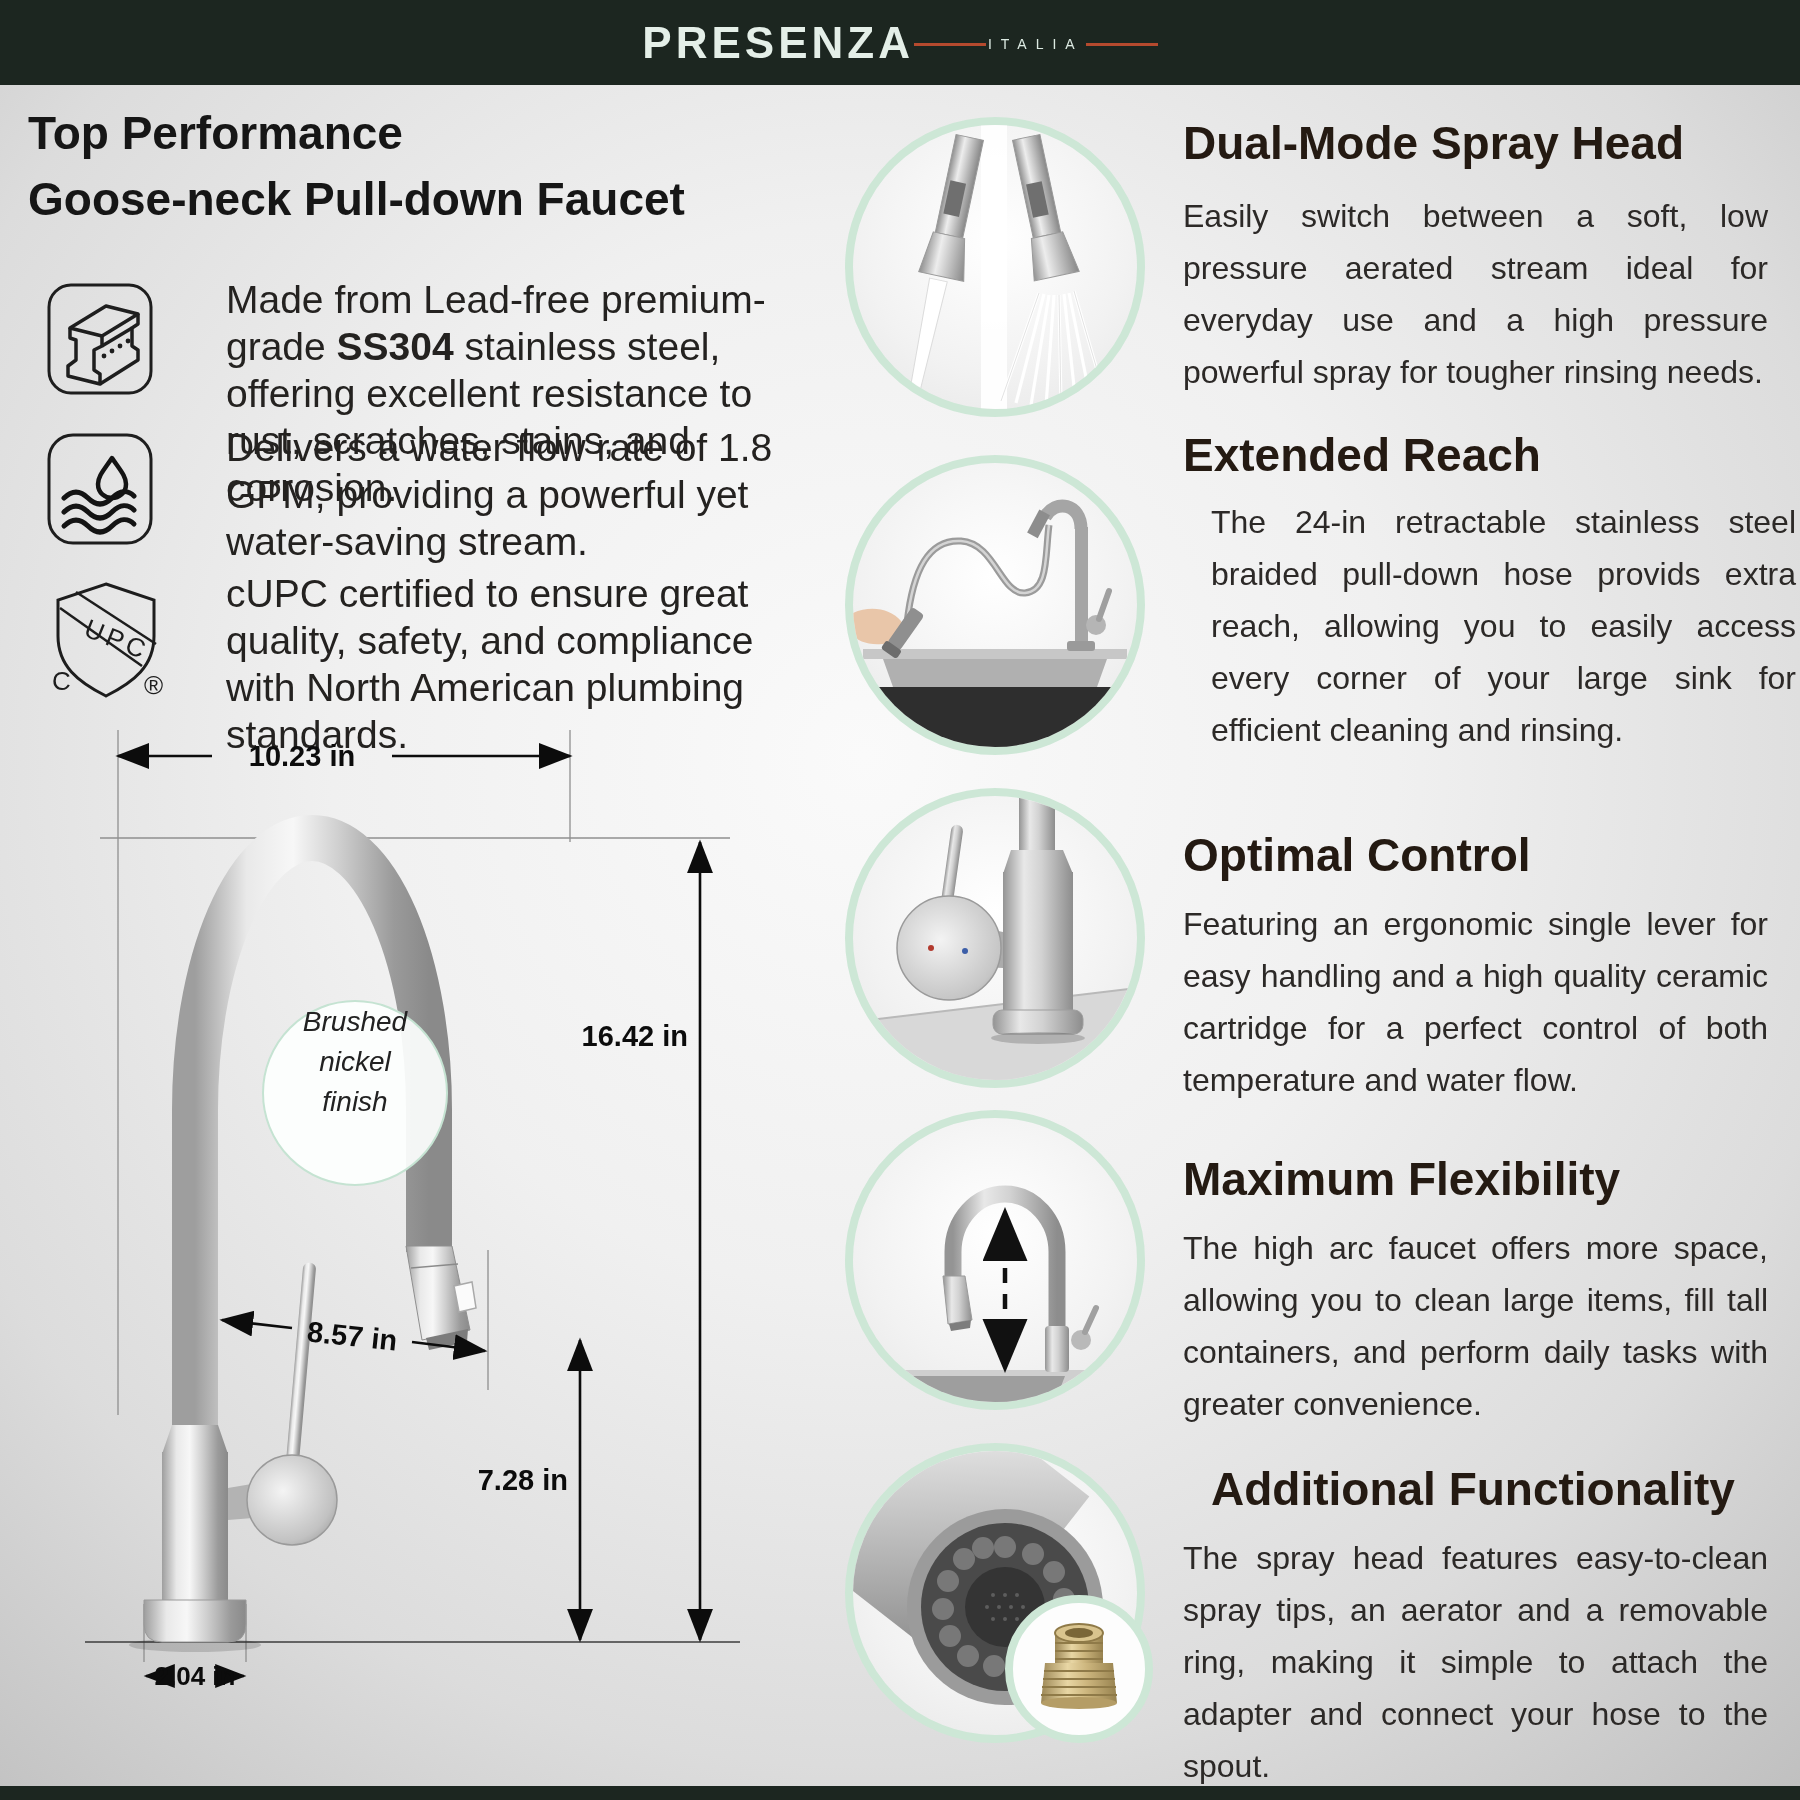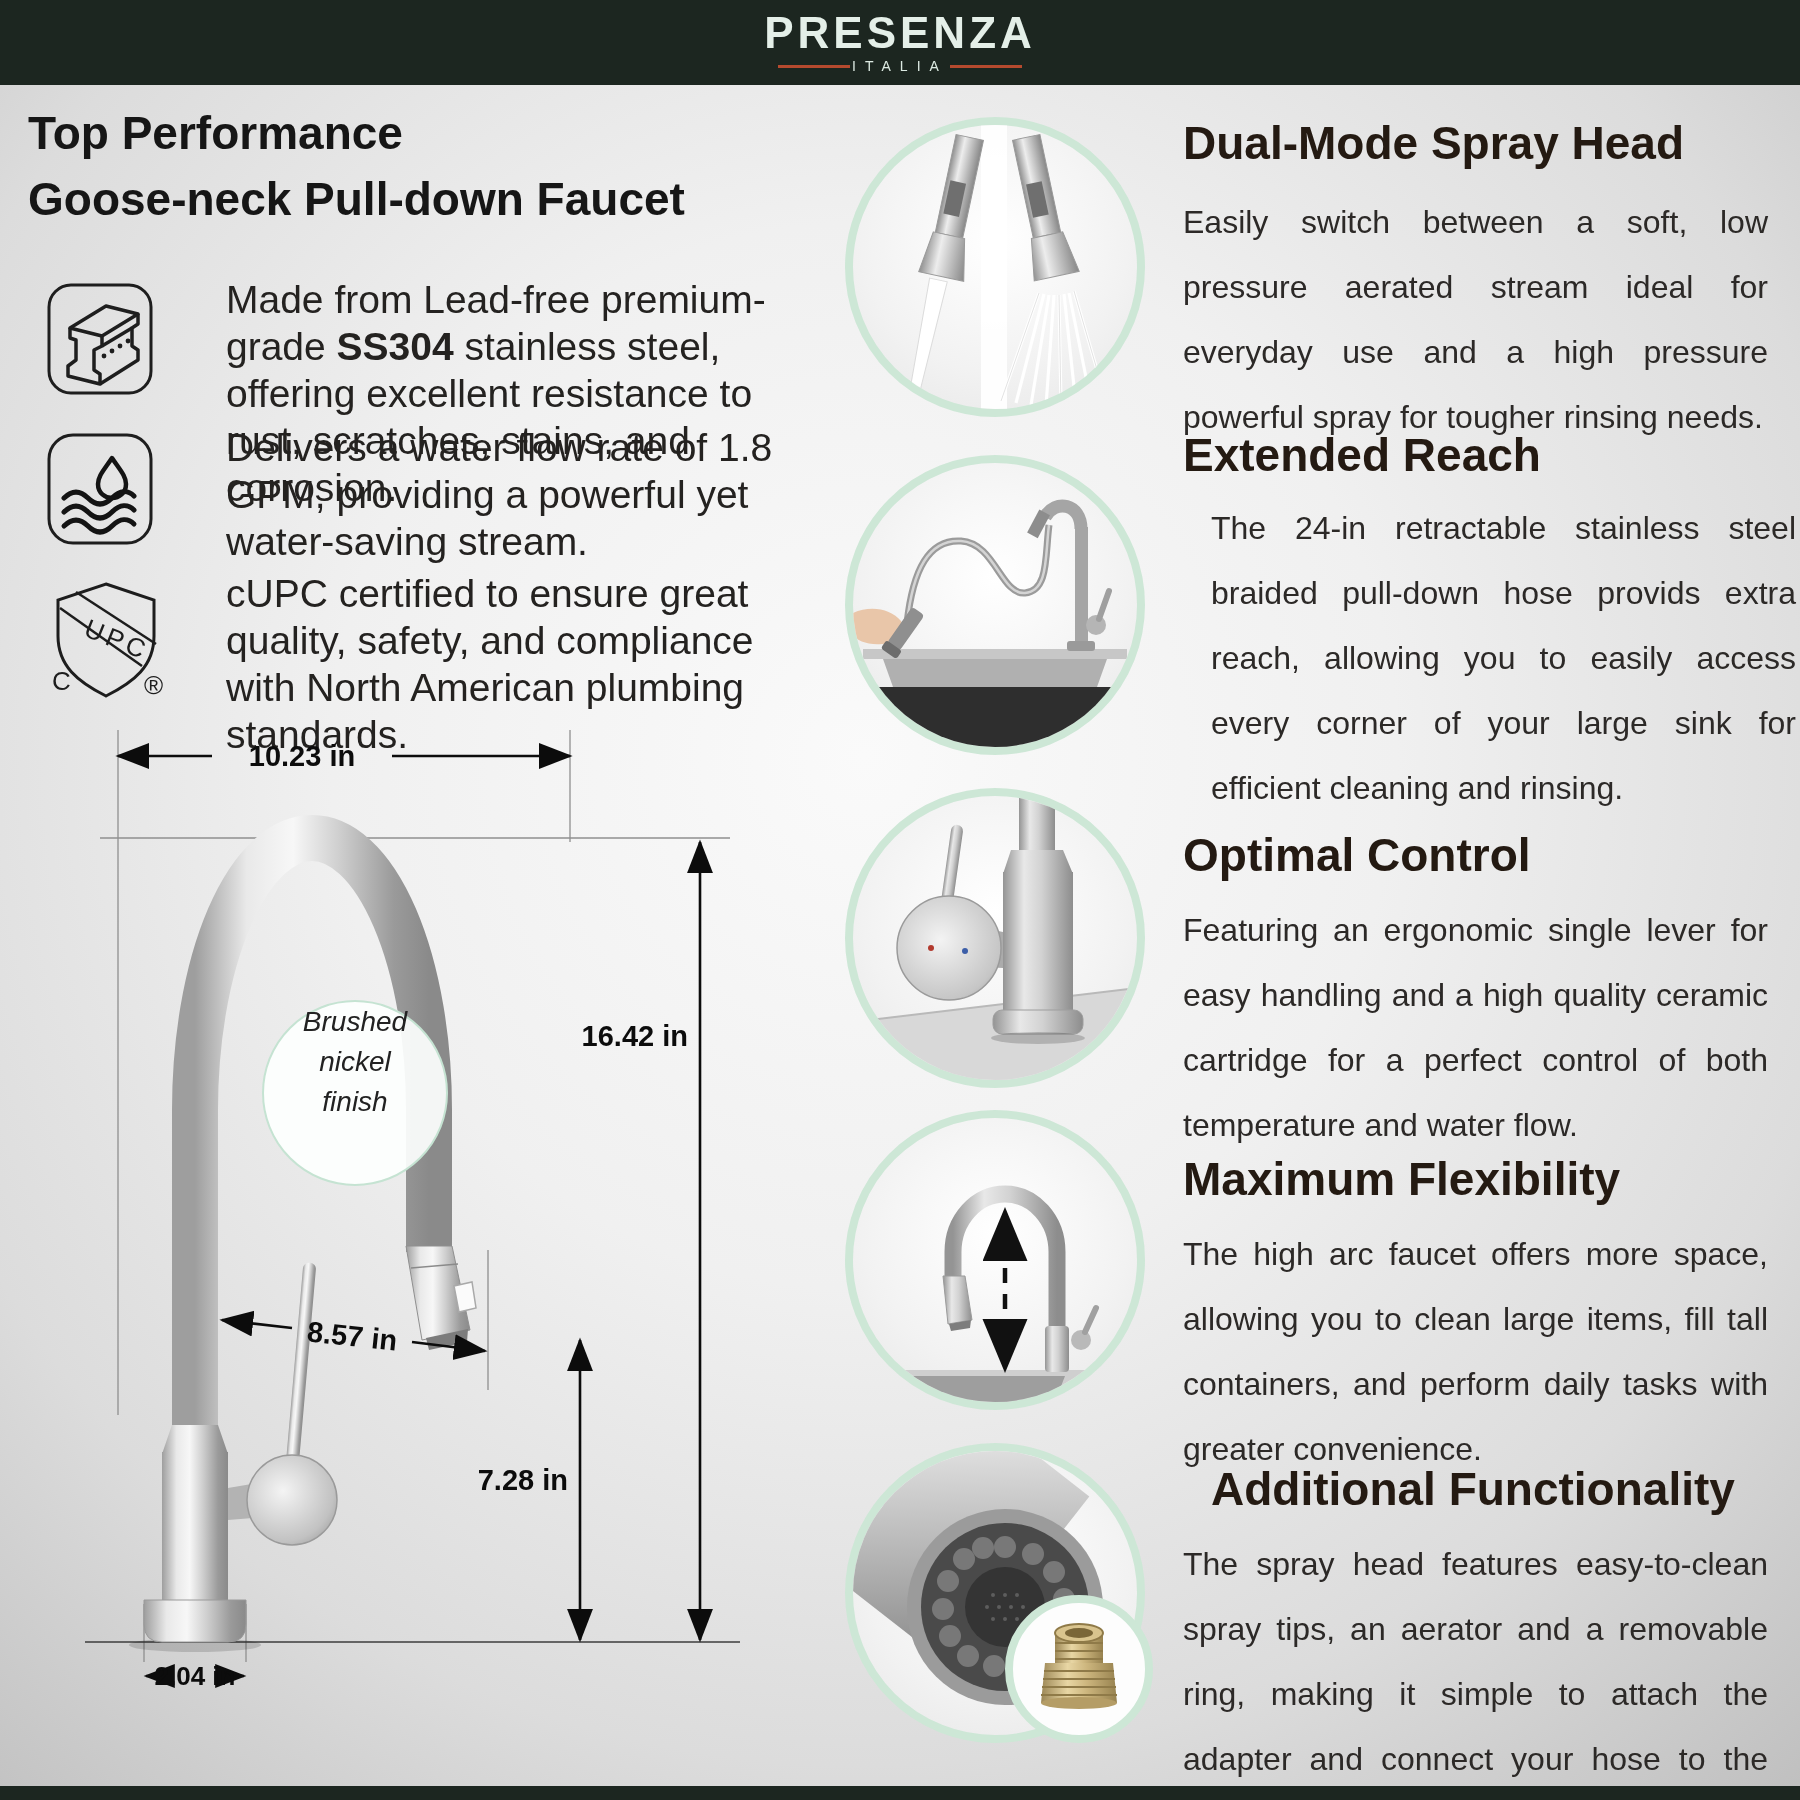--- a/index.html
+++ b/index.html
@@ -4,21 +4,21 @@
 <style>
   html,body{margin:0;padding:0;background:#888;}
   *{box-sizing:border-box;}
   .canvas{
     position:relative;width:1800px;height:1800px;overflow:hidden;
     font-family:"Liberation Sans",sans-serif;
     background:radial-gradient(circle at 48% 42%, #fafafa 0%, #f0f0f0 38%, #dcdcdc 72%, #bfbfbf 100%);
   }
   
   .topbar{position:absolute;left:0;top:0;width:1800px;height:85px;background:#1c2620;
-    display:flex;flex-direction:column;align-items:center;justify-content:center;}
+    display:flex;align-items:center;justify-content:center;}
   .brand{color:#e4efe8;font-size:44px;letter-spacing:4px;font-weight:600;line-height:44px;}
   .subbrand{display:flex;align-items:center;gap:2px;margin-top:3px;}
   .subbrand .rule{width:72px;height:3px;background:#b54a2e;}
   .subbrand .txt{color:#dcEAE2;color:#dceae2;font-size:14px;letter-spacing:9px;font-weight:500;}
   .botbar{position:absolute;left:0;top:1786px;width:1800px;height:14px;background:#1c2620;}
   
   .title{position:absolute;left:28px;top:100px;font-size:46px;font-weight:bold;color:#161616;line-height:66px;}
   .bullet{position:absolute;display:flex;}
   .bullet .bicon{flex:0 0 auto;}
   .btext{position:absolute;left:180px;width:560px;font-size:39px;line-height:47px;color:#242220;}
@@ -29,21 +29,21 @@
     background:rgba(253,255,254,0.92);border:2px solid #c5e3d2;display:flex;flex-direction:column;
     align-items:center;justify-content:flex-start;font-style:italic;font-size:28px;line-height:40px;color:#222;}
   
   .pcircle{position:absolute;left:845px;width:300px;height:300px;border-radius:50%;
     border:8px solid #cde7d6;overflow:hidden;
     background:radial-gradient(circle at 50% 40%, #ffffff 0%, #f2f2f2 60%, #e6e6e6 100%);}
   .pcircle svg{position:absolute;left:0;top:0;}
   .subcircle{position:absolute;left:1005px;top:1595px;width:148px;height:148px;border-radius:50%;
     border:8px solid #cde7d6;background:#fdfdfd;overflow:hidden;}
   .fhead{position:absolute;left:1183px;width:600px;font-size:46px;font-weight:bold;color:#241a12;}
-  .fbody{position:absolute;left:1183px;width:585px;font-size:32px;line-height:65px;color:#2c2927;
+  .fbody{position:absolute;left:1183px;width:585px;font-size:32px;line-height:52px;color:#2c2927;
     text-align:justify;}
   .dimtxt{font-weight:bold;font-size:29px;fill:#0c0c0c;font-family:"Liberation Sans",sans-serif;}
   .dimtxt2{font-weight:bold;font-size:26px;fill:#0c0c0c;font-family:"Liberation Sans",sans-serif;}
   .shieldtxt{font-size:26px;fill:#1d1d1d;font-family:"Liberation Sans",sans-serif;}
 </style>
 </head>
 <body>
 
 <div class="canvas">
 

